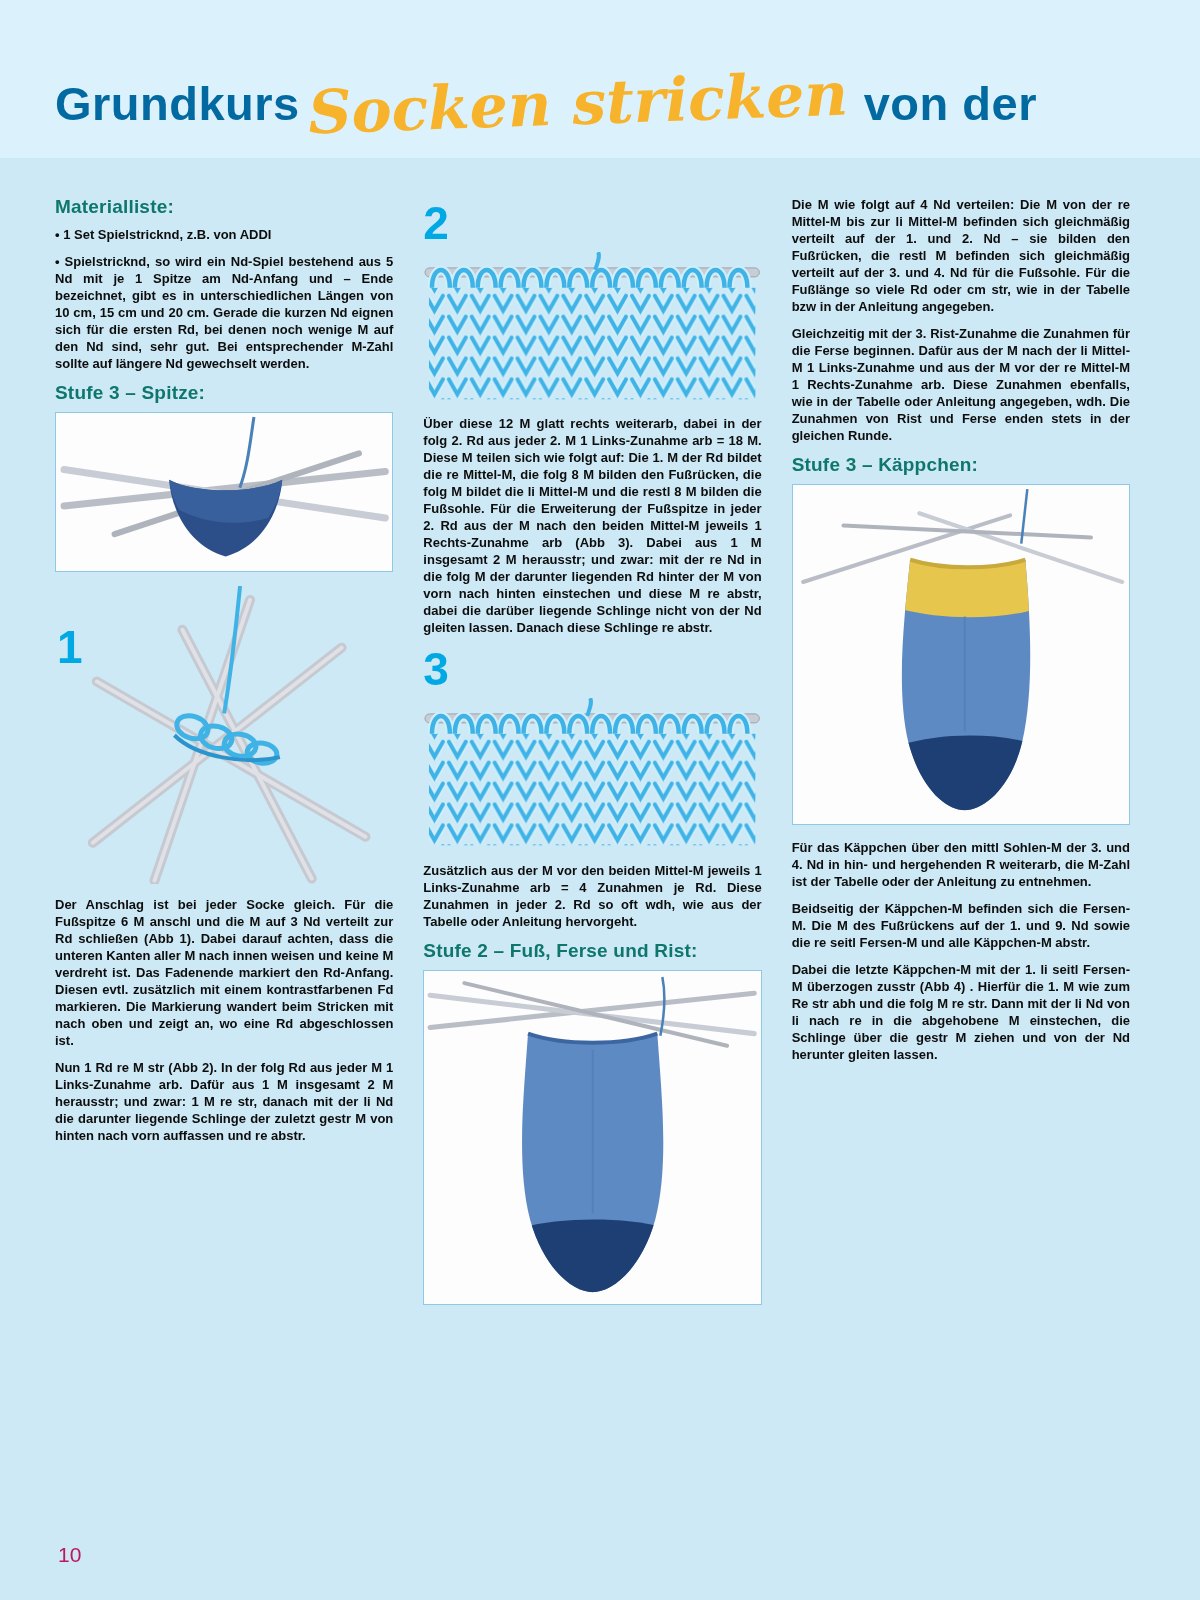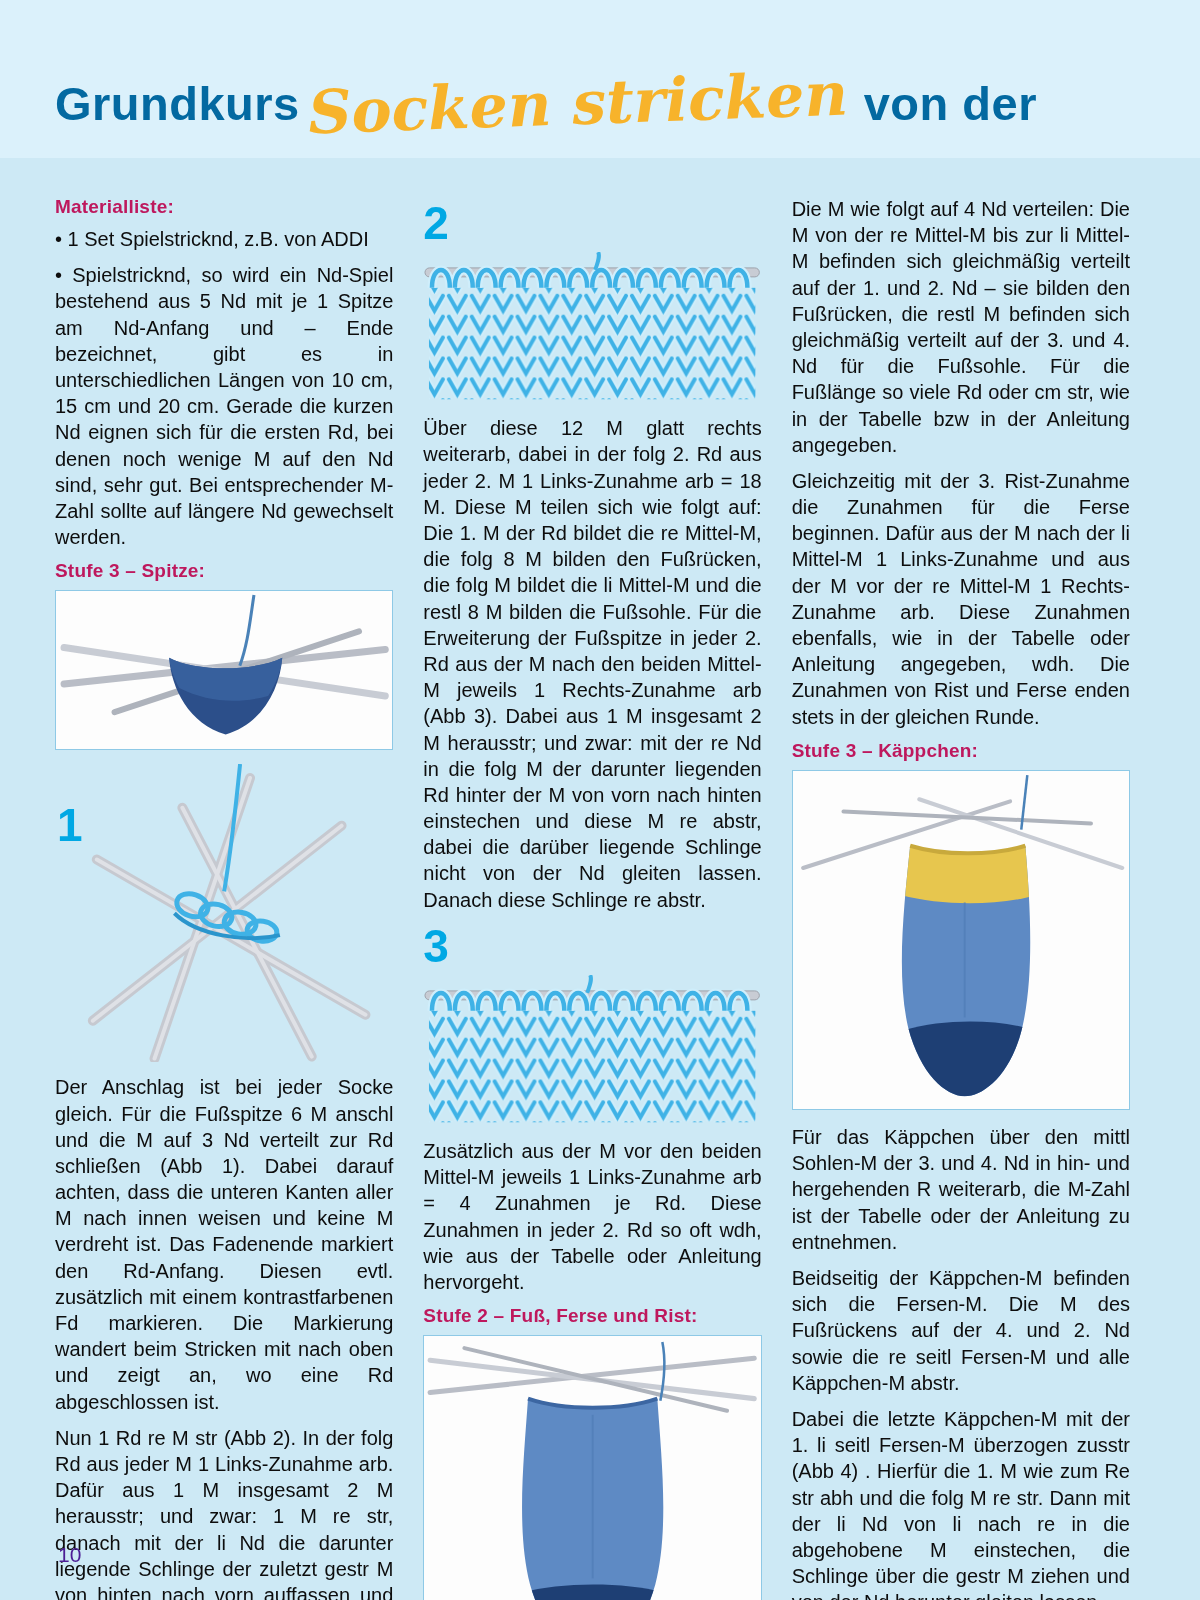--- a/index.html
+++ b/index.html
@@ -23,43 +23,44 @@
   .script {
     font-family:"DejaVu Serif", serif; font-style:italic; font-weight:bold;
     font-size:60px; color:#f7b32b; display:inline-block;
     margin:0 16px 0 8px; transform:rotate(-2deg); vertical-align:middle;
   }
   .columns {
     position:absolute; top:196px; left:55px; right:70px;
     display:grid; grid-template-columns:1fr 1fr 1fr; column-gap:30px;
   }
   p.body-text {
-    font-size:20px; line-height:1.31; text-align:justify;
+    font-size:13px; line-height:1.31; text-align:justify;
     margin:0 0 10px 0;
+    font-weight:bold;
   }
   h2.cyan {
-    font-size:19px; font-weight:bold; color:#be185d;
+    font-size:19px; font-weight:bold; color:#0f766e;
     margin:0 0 8px 0; letter-spacing:0.2px;
   }
   .mt { margin-top:18px; }
   .bignum {
     font-size:46px; font-weight:bold; color:#00a8e4; line-height:1;
   }
   .photo {
     background:#fdfdfd; border:1px solid #8ec9e6;
     margin:4px 0 14px 0; padding:0;
   }
   .photo svg { display:block; width:100%; height:auto; }
   .fig { position:relative; margin:6px 0 12px 0; }
   .fig svg { display:block; width:100%; height:auto; }
   .fig-num-overlay { position:absolute; left:2px; top:38px; }
   .num-block { margin:4px 0 6px 0; }
   .page-number {
     position:absolute; left:58px; top:1543px;
-    font-size:21px; color:#4c1d95;
+    font-size:21px; color:#be185d;
   }
 </style>
 </head>
 <body>
 
 <svg width="0" height="0" style="position:absolute" aria-hidden="true">
   <defs>
     <pattern id="knitpat" width="23" height="21" patternUnits="userSpaceOnUse">
       <path d="M3,2 L11.5,17 L20,2" fill="none" stroke="#cfeefb" stroke-width="8" stroke-linecap="round"></path>
       <path d="M3,2 L11.5,17 L20,2" fill="none" stroke="#3fb2e6" stroke-width="4" stroke-linecap="round"></path>
@@ -199,19 +200,19 @@
         <g clip-path="url(#sockclip3)">
           <path d="M100,70 L250,70 L244,122 C205,134 145,134 104,122 Z" fill="#e7c64e"></path>
           <path d="M100,260 C140,244 212,244 248,260 L248,335 L100,335 Z" fill="#1e3f74"></path>
         </g>
         <path d="M116,74 C148,84 198,84 230,74" stroke="#c8a93c" stroke-width="4" fill="none"></path>
         <line x1="170" y1="130" x2="170" y2="244" stroke="#4d7ab4" stroke-width="2" opacity="0.6"></line>
       </svg>
     </div>
 
     <p class="body-text">Für das Käppchen über den mittl Sohlen-M der 3. und 4. Nd in hin- und hergehenden R weiterarb, die M-Zahl ist der Tabelle oder der Anleitung zu entnehmen.</p>
-    <p class="body-text">Beidseitig der Käppchen-M befinden sich die Fersen-M. Die M des Fußrückens auf der 4. und 2. Nd sowie die re seitl Fersen-M und alle Käppchen-M abstr.</p>
+    <p class="body-text">Beidseitig der Käppchen-M befinden sich die Fersen-M. Die M des Fußrückens auf der 1. und 9. Nd sowie die re seitl Fersen-M und alle Käppchen-M abstr.</p>
     <p class="body-text">Dabei die letzte Käppchen-M mit der 1. li seitl Fersen-M überzogen zusstr (Abb 4) . Hierfür die 1. M wie zum Re str abh und die folg M re str. Dann mit der li Nd von li nach re in die abgehobene M einstechen, die Schlinge über die gestr M ziehen und von der Nd herunter gleiten lassen.</p>
   </section>
 
 </main>
 
 <div class="page-number">10</div>
 
 </body></html>

